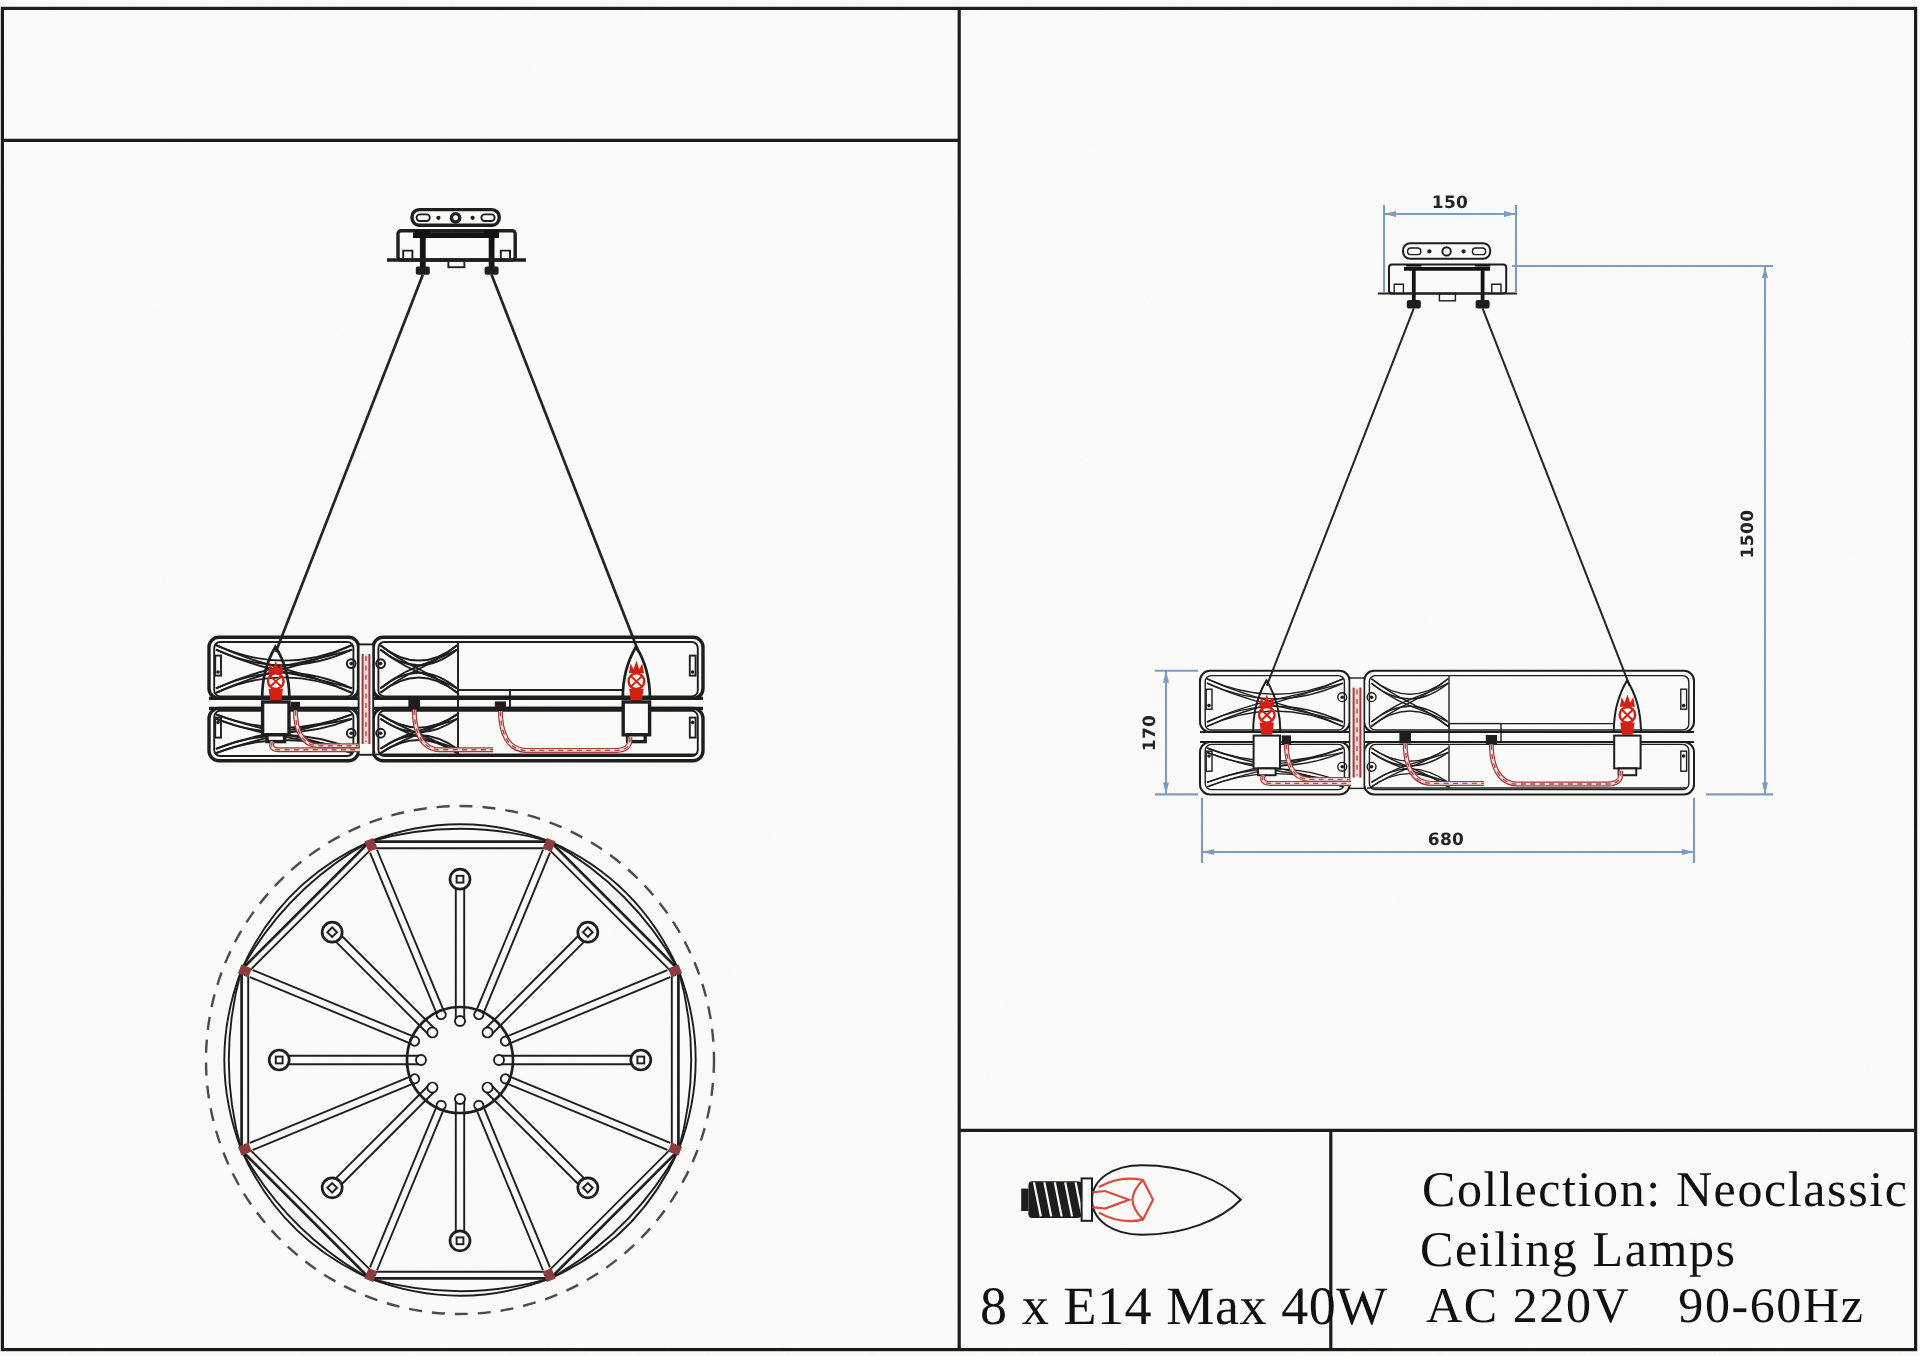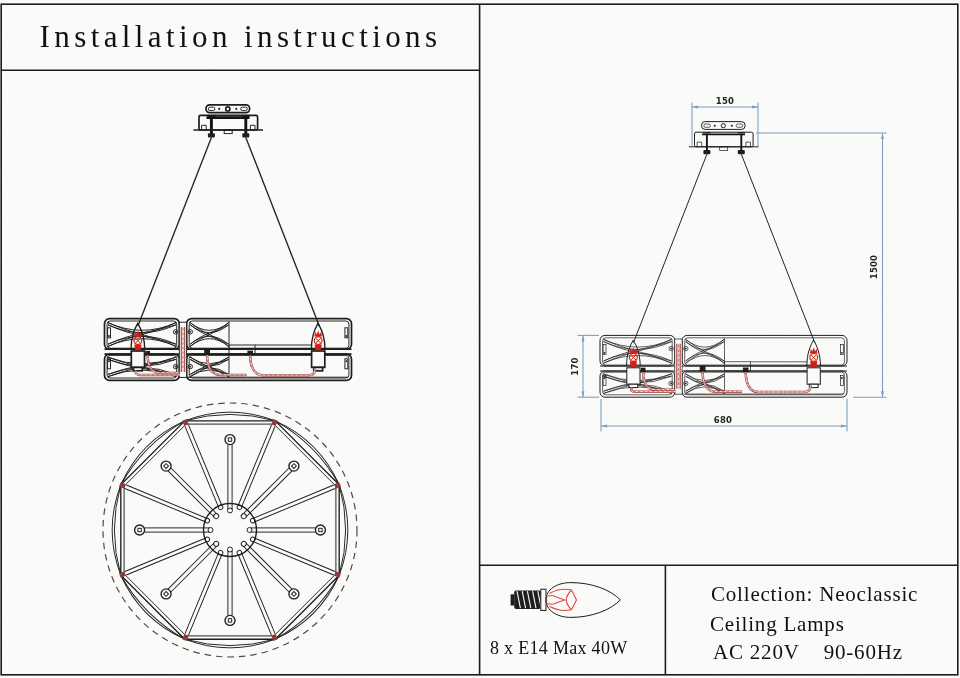--- a/index.html
+++ b/index.html
@@ -39,22 +39,22 @@
   .k2 {stroke:#1c1c1c;fill:none;stroke-width:1.35px;}
   .kt2{stroke:#1c1c1c;fill:none;stroke-width:0.95px;}
   .dash{stroke:#4a4a4a;fill:none;stroke-width:1.2px;stroke-dasharray:6.5 5;}
   .clip{fill:#8c3a3c;stroke:none;}
   
   .frame{stroke:#1a1a1a;fill:none;stroke-width:1.6px;}
   
   .title{position:absolute;left:0;top:19px;width:481px;text-align:center;
          font-size:31px;letter-spacing:4.4px;color:#111;white-space:nowrap;}
   .model{position:absolute;left:37px;top:108px;font-size:20px;letter-spacing:1px;color:#111;white-space:nowrap;}
-  .spec {position:absolute;left:490px;top:638px;font-size:18px;letter-spacing:0.3px;color:#111;white-space:nowrap;}
-  .it   {position:absolute;font-size:21px;letter-spacing:0.8px;color:#111;white-space:nowrap;}
+  .spec {position:absolute;left:490px;top:638px;font-size:27px;letter-spacing:0.3px;color:#111;white-space:nowrap;}
+  .it   {position:absolute;font-size:25px;letter-spacing:0.8px;color:#111;white-space:nowrap;}
   .it1{left:711px;top:582px;}
   .it2{left:710px;top:612px;}
   .it3{left:713px;top:640px;display:flex;gap:24px;text-align:right;}
 </style>
 </head>
 <body>
 
 <div class="page">
   <svg width="960" height="678" viewBox="0 0 960 678">
     <g>
@@ -434,21 +434,20 @@
 <path class="rs3" d="M 571.5 590.0 Q 566.5 595 566.2 599.9 Q 566.5 604.8 571.5 609.8"></path>
 <line class="rs3" x1="546.2" y1="596.2" x2="552.5" y2="595.5"></line>
 <line class="rs3" x1="546.2" y1="603.6" x2="552.5" y2="604.3"></line>
 </g>
     <filter id="paperNoise">
         <feTurbulence type="fractalNoise" baseFrequency="0.9" numOctaves="2" result="n"></feTurbulence>
         <feColorMatrix in="n" type="matrix" values="0 0 0 0 0.45 0 0 0 0 0.45 0 0 0 0 0.45 0 0 0 0.6 0"></feColorMatrix>
       </filter>
     <rect x="0" y="0" width="960" height="678" filter="url(#paperNoise)" opacity="0.05"></rect>
   </svg>
-  <div class="title">Installation instructions</div>
   <div class="spec">8 x E14 Max 40W</div>
   <div class="it it1">Collection: Neoclassic</div>
   <div class="it it2">Ceiling Lamps</div>
   <div class="it it3">
       <span>AC 220V</span>
       <span>90-60Hz</span>
     </div>
 </div>
 
 </body></html>

